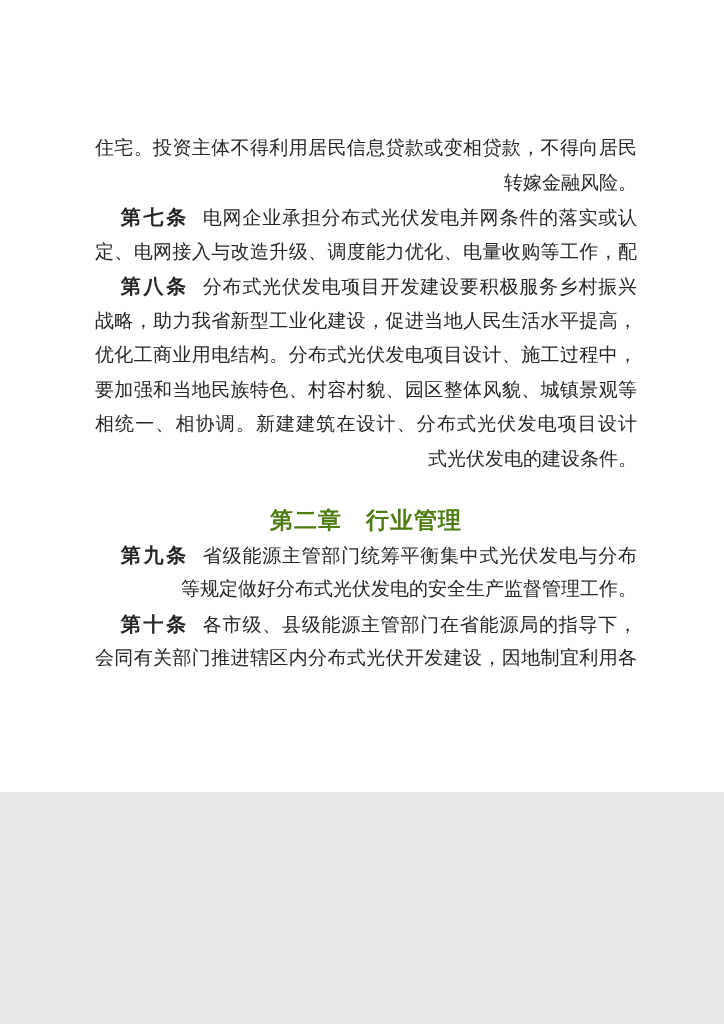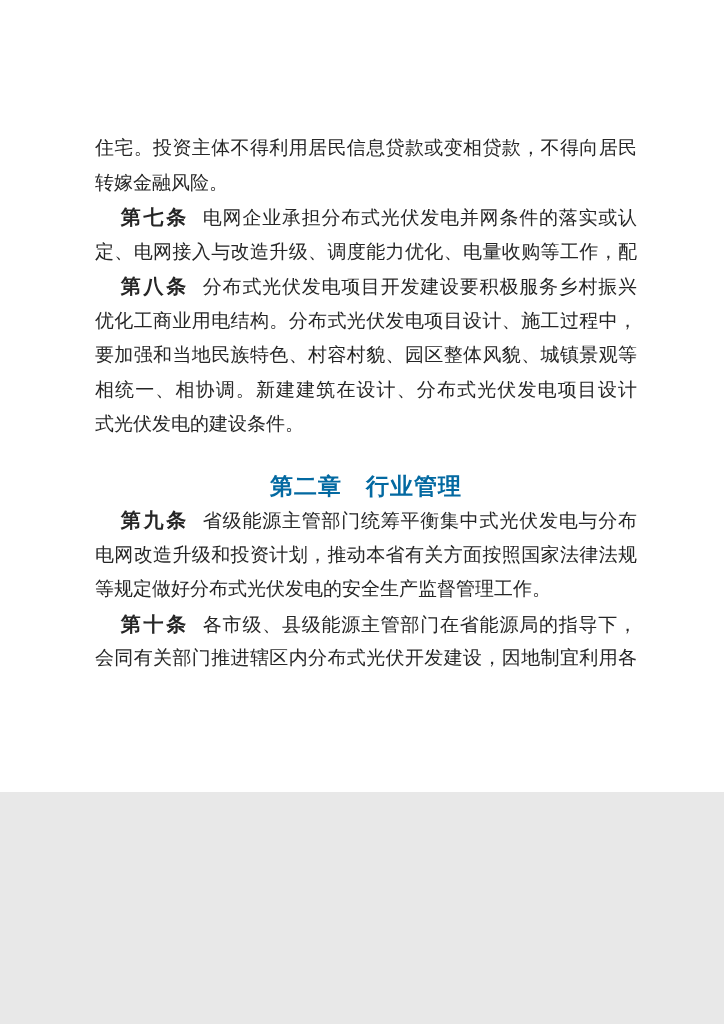--- a/index.html
+++ b/index.html
@@ -22,21 +22,21 @@
     height: 34.5px;
     line-height: 34.5px;
     font-size: 19px;
     text-align: justify;
     text-align-last: justify;
     text-justify: inter-character;
     white-space: nowrap;
     overflow: hidden;
   }
   .ln.end {
-    text-align: left;
+    text-align: right;
     text-align-last: auto;
   }
   .ind {
     display: inline-block;
     width: 25px;
     height: 1px;
     vertical-align: middle;
   }
   .lgap {
     display: inline-block;
@@ -53,21 +53,21 @@
   }
   .chapter {
     height: 34.5px;
     line-height: 34.5px;
     margin-top: 27px;
     text-align: center;
     font-family: "Liberation Sans", "DejaVu Sans", sans-serif;
     font-weight: 700;
     font-size: 23px;
     letter-spacing: 1px;
-    color: #0369a1;
+    color: #4d7c0f;
   }
   .pagenum {
     position: absolute;
     top: 946px;
     right: 90px;
     font-size: 17px;
     letter-spacing: 2px;
     color: #333333;
     font-family: "Liberation Serif", "DejaVu Serif", serif;
   }
@@ -78,29 +78,29 @@
 <div class="page">
   <div class="doc-body">
 
     <div class="ln">住宅。投资主体不得利用居民信息贷款或变相贷款，不得向居民</div>
     <div class="ln end">转嫁金融风险。</div>
 
     <div class="ln"><span class="ind"></span><span class="lbl">第七条</span><span class="lgap"></span><span>电网企业承担分布式光伏发电并网条件的落实或认</span></div>
     <div class="ln">定、电网接入与改造升级、调度能力优化、电量收购等工作，配</div>
 
     <div class="ln"><span class="ind"></span><span class="lbl">第八条</span><span class="lgap"></span><span>分布式光伏发电项目开发建设要积极服务乡村振兴</span></div>
+    <div class="ln">战略，助力我省新型工业化建设，促进当地人民生活水平提高，</div>
     <div class="ln">优化工商业用电结构。分布式光伏发电项目设计、施工过程中，</div>
     <div class="ln">要加强和当地民族特色、村容村貌、园区整体风貌、城镇景观等</div>
     <div class="ln">相统一、相协调。新建建筑在设计、分布式光伏发电项目设计</div>
     <div class="ln end">式光伏发电的建设条件。</div>
 
     <div class="chapter">第二章　行业管理</div>
 
     <div class="ln"><span class="ind"></span><span class="lbl">第九条</span><span class="lgap"></span><span>省级能源主管部门统筹平衡集中式光伏发电与分布</span></div>
-    <div class="ln">电网改造升级和投资计划，推动本省有关方面按照国家法律法规</div>
     <div class="ln end">等规定做好分布式光伏发电的安全生产监督管理工作。</div>
 
     <div class="ln"><span class="ind"></span><span class="lbl">第十条</span><span class="lgap"></span><span>各市级、县级能源主管部门在省能源局的指导下，</span></div>
     <div class="ln">会同有关部门推进辖区内分布式光伏开发建设，因地制宜利用各</div>
 
   </div>
 
   <div class="pagenum">— 3 —</div>
 </div>
 

